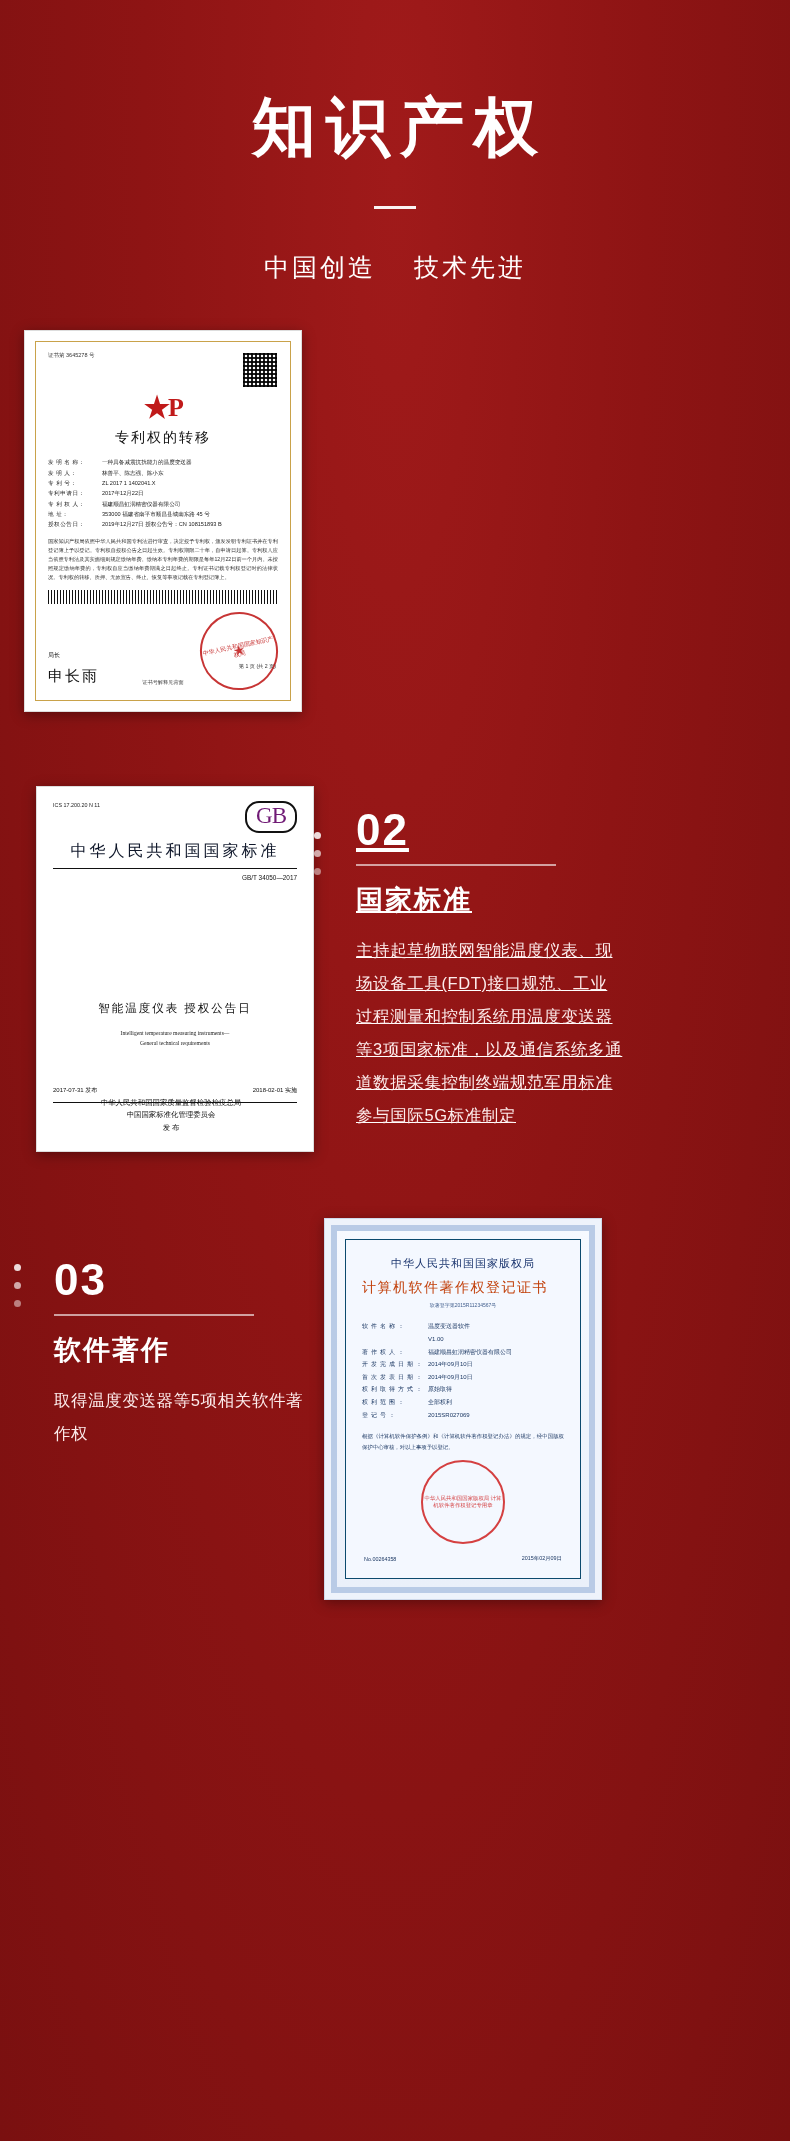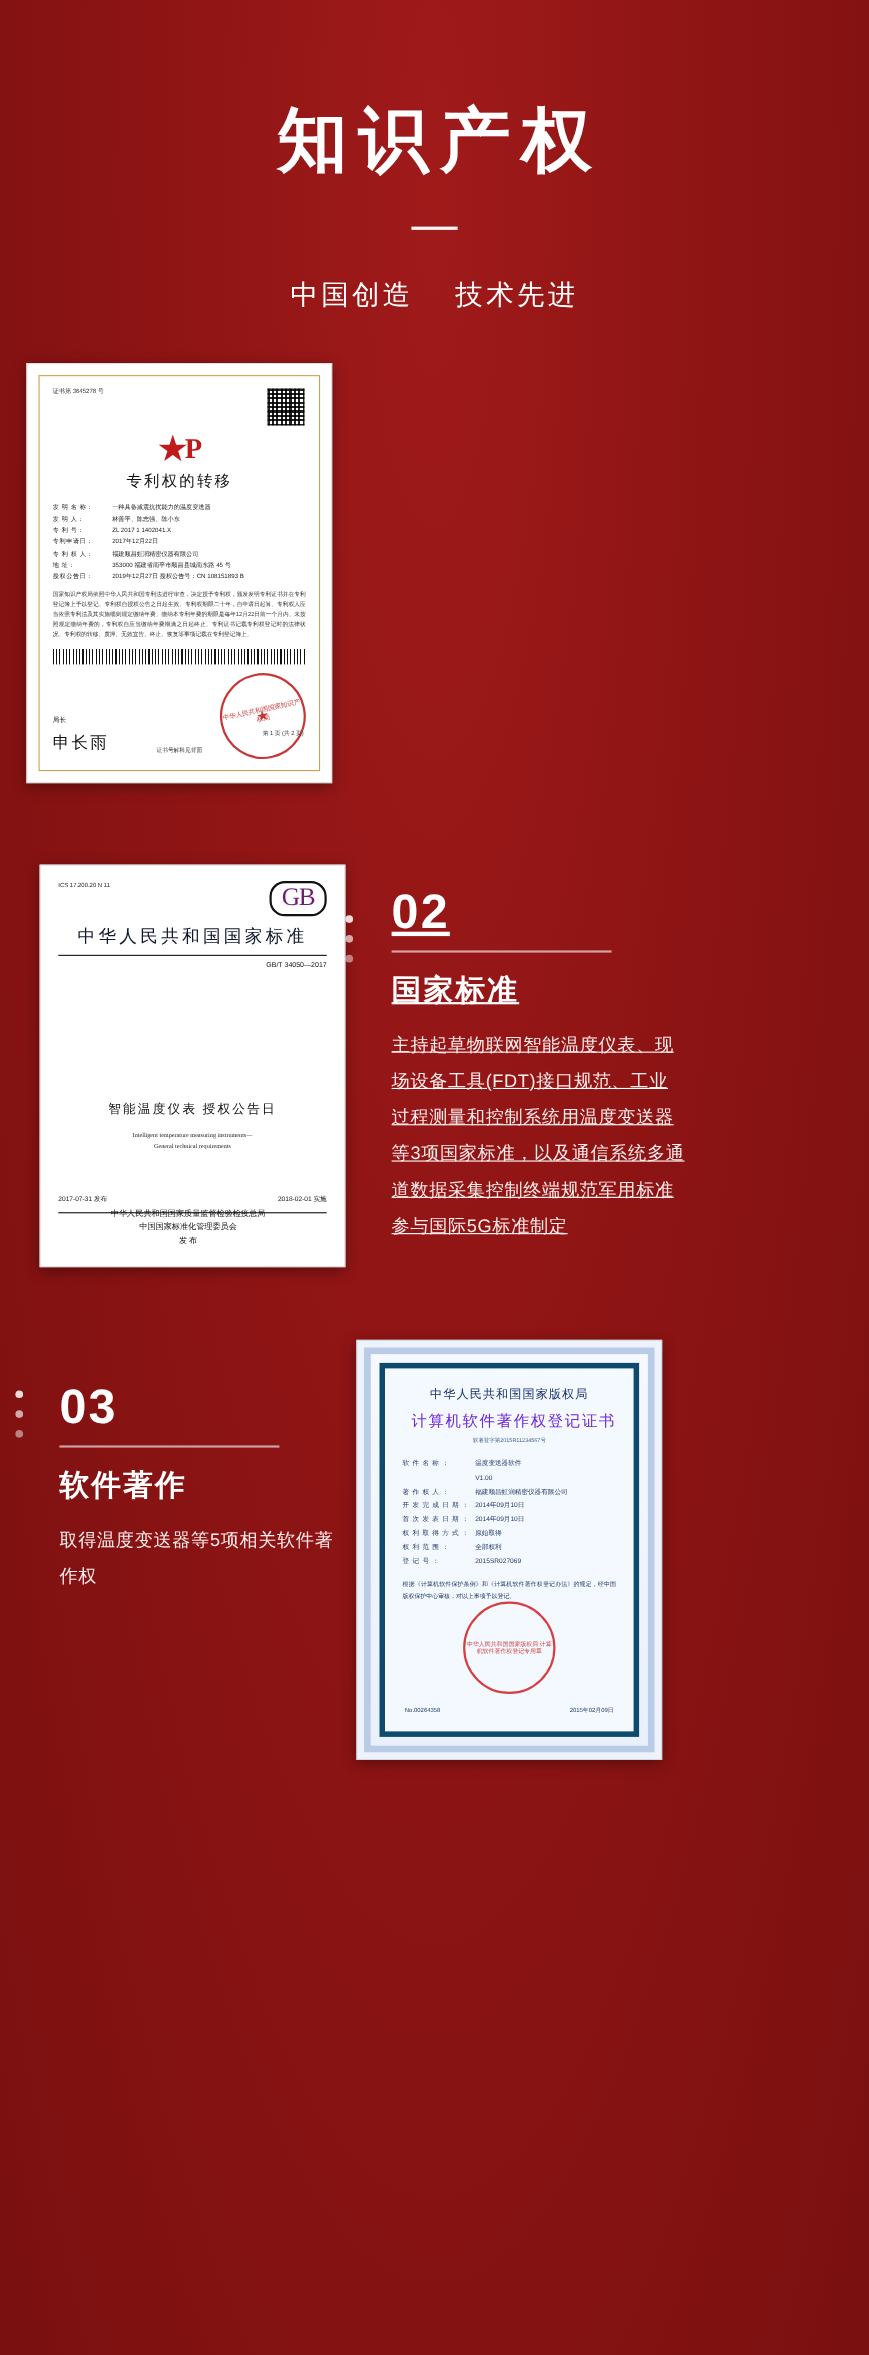--- a/index.html
+++ b/index.html
@@ -244,27 +244,27 @@
   }
   .c3-border{
     position:absolute;inset:6px;
     border:6px solid #b9cbe6;
     box-sizing:border-box;
     background:
       linear-gradient(#f6f9ff,#eaf0fa);
   }
   .c3-inner{
     position:absolute;inset:20px;
-    border:5px solid #0c4a6e;
+    border:1px solid #0c4a6e;
     box-sizing:border-box;
     padding:16px 16px 2px 16px;
     background:#f4f8ff;
   }
   .c3-t1{text-align:center;font-size:11px;letter-spacing:1px;color:#15306b;font-family:"Liberation Serif",serif;}
-  .c3-t2{text-align:right;font-size:14px;letter-spacing:1.5px;color:#6d28d9;margin-top:8px;font-family:"Liberation Serif",serif;}
+  .c3-t2{text-align:left;font-size:14px;letter-spacing:1.5px;color:#c2410c;margin-top:8px;font-family:"Liberation Serif",serif;}
   .c3-no{text-align:center;font-size:5px;color:#44618f;margin-top:5px;}
   .c3-rows{margin-top:12px;font-size:6px;line-height:2.1;color:#16335f;}
   .c3-rows .r{display:flex;}
   .c3-rows .k{width:66px;flex:none;letter-spacing:3px;}
   .c3-rows .v{flex:1;}
   .c3-para{margin-top:10px;font-size:5.4px;line-height:1.95;color:#16335f;text-align:justify;}
   .c3-seal{
     position:absolute;left:50%;bottom:34px;transform:translateX(-50%);
     width:80px;height:80px;border-radius:50%;
     border:2.5px solid #cf2020;color:#cf2020;

